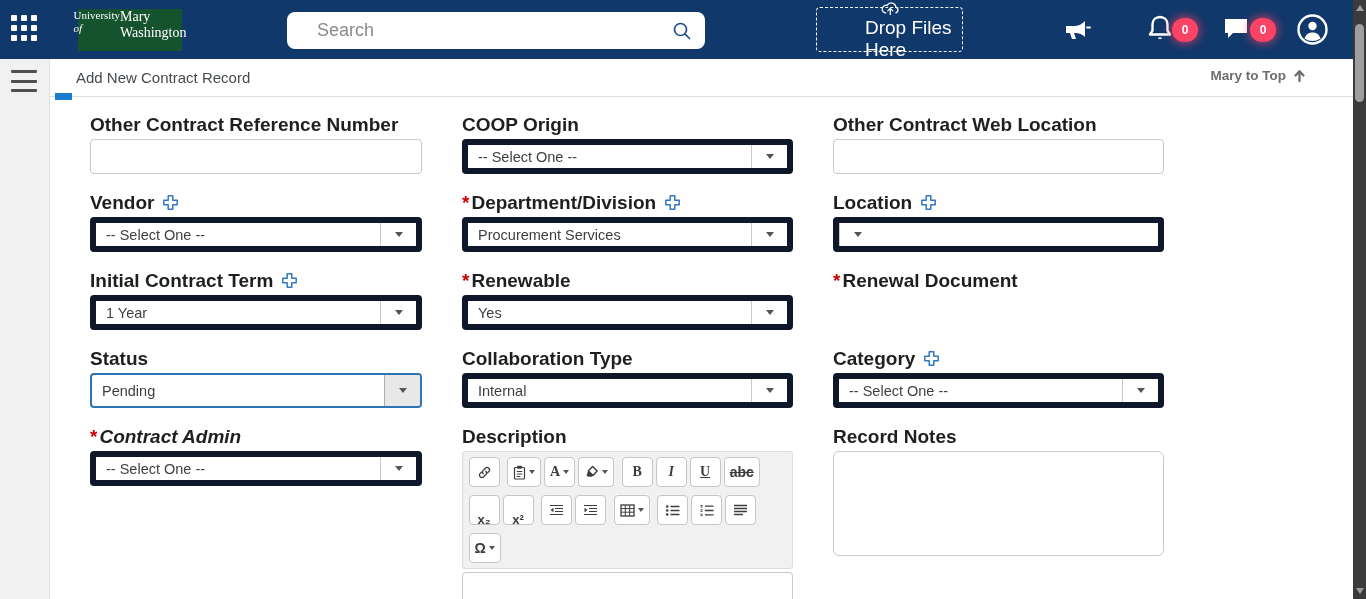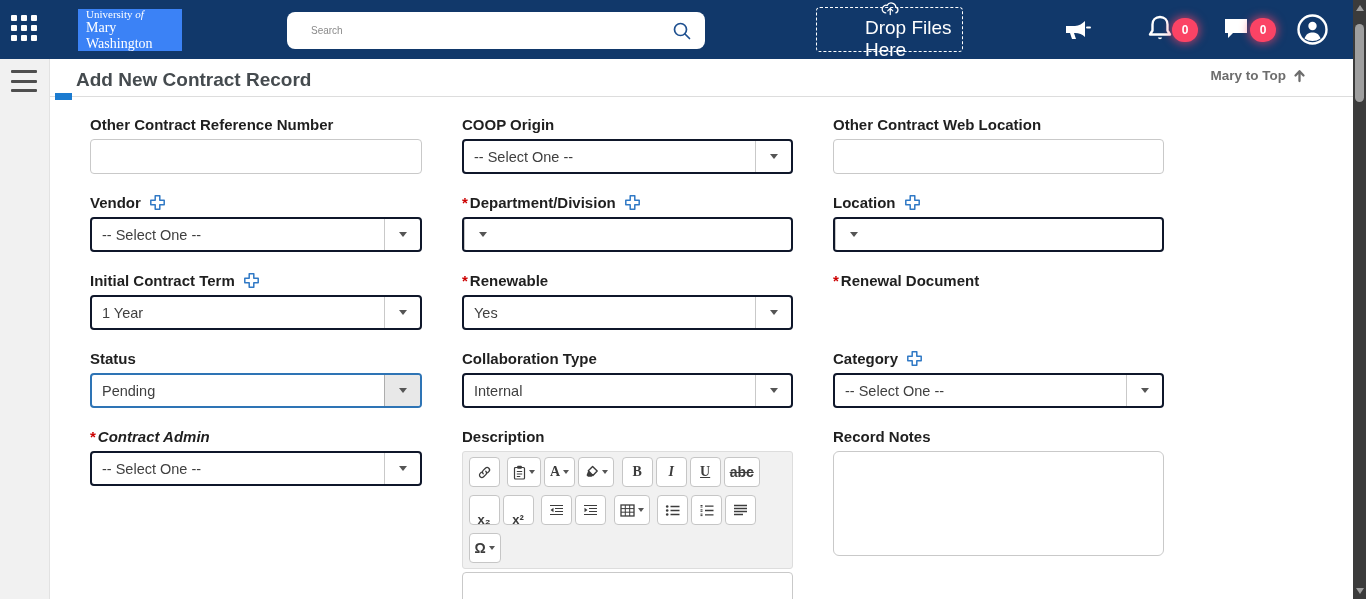--- a/index.html
+++ b/index.html
@@ -5,30 +5,30 @@
   * { margin:0; padding:0; box-sizing:border-box; }
   html,body { width:1366px; height:599px; overflow:hidden; background:#fff;
     font-family:"Liberation Sans", sans-serif; }
 
   
   .topbar { position:absolute; left:0; top:0; width:1366px; height:59px; background:#11386a; }
   .waffle { position:absolute; left:11px; top:15px; width:30px; height:30px;
     display:grid; grid-template-columns:repeat(3,6px); grid-template-rows:repeat(3,6px);
     gap:4px; cursor:pointer; }
   .waffle span { background:#fff; border-radius:1px; }
-  .logo-tile { position:absolute; left:78px; top:9px; width:104px; height:42px; background:#3b82f6;
-    color:#fff; font-family:"Liberation Serif", serif; display:flex; flex-direction:column;
-    justify-content:center; padding-left:8px; line-height:1.15; }
+  .logo-tile { position:absolute; left:78px; top:9px; width:104px; height:42px; background:#14532d;
+    color:#fff; font-family:"Liberation Serif", serif; display:flex; flex-direction:row;
+    justify-content:center; line-height:1.15; }
   .logo-tile .l1 { font-size:11px; }
   .logo-tile .l1 em { font-style:italic; }
   .logo-tile .l2 { font-size:14px; }
   .searchbox { position:absolute; left:287px; top:12px; width:418px; height:37px; background:#fff;
     border-radius:8px; display:flex; align-items:center; }
-  .searchbox input { flex:1; border:none; outline:none; background:transparent; font-size:10px;
-    padding:0 10px 0 24px; color:#333; font-family:"Liberation Sans", sans-serif; }
+  .searchbox input { flex:1; border:none; outline:none; background:transparent; font-size:18px;
+    padding:0 10px 0 30px; color:#333; font-family:"Liberation Sans", sans-serif; }
   .searchbox input::placeholder { color:#8a8a8a; }
   .search-ic { margin-right:12px; display:flex; }
   .dropzone { position:absolute; left:816px; top:7px; width:147px; height:45px;
     border:1px dashed #fff; border-radius:4px; color:#fff; display:flex; flex-direction:column;
     align-items:center; justify-content:center; gap:1px; cursor:pointer; }
   .dropzone .dz-label { font-size:19px;margin-left:48px; }
   .tb-ic { position:absolute; top:14px; cursor:pointer; display:flex; }
   .badge { position:absolute; top:18px; width:26px; height:24px; background:#fb4365; border-radius:12px;
     color:#fff; font-size:12px; font-weight:bold; display:flex; align-items:center; justify-content:center;
     box-shadow:0 0 8px 2px rgba(251,67,101,.6); }
@@ -42,36 +42,36 @@
   .sb-down i { border-left:4px solid transparent; border-right:4px solid transparent; border-top:6px solid #9f9f9f; }
   .sb-thumb { position:absolute; left:2px; top:24px; width:9px; height:78px; background:#9f9f9f; border-radius:5px; cursor:grab; }
 
   
   .rail { position:absolute; left:0; top:59px; width:50px; height:540px; background:#f1f1f1; border-right:1px solid #e2e2e2; }
   .hamburger { position:absolute; left:11px; top:11px; width:26px; height:22px; cursor:pointer;
     display:flex; flex-direction:column; justify-content:space-between; }
   .hamburger span { height:3px; background:#4f4f4f; border-radius:1px; }
   .pghead { position:absolute; left:50px; top:59px; width:1303px; height:38px; background:#fff;
     border-bottom:1px solid #ddd; }
-  .pghead .title { position:absolute; left:26px; top:10px; font-size:19px; font-weight:bold; color:#454b4f; }
+  .pghead .title { position:absolute; left:26px; top:10px; font-size:15px; font-weight:normal; color:#454b4f; }
   .backtop { position:absolute; right:46px; top:9px; display:flex; align-items:center; gap:6px;
     color:#6d6d6d; font-size:13.5px; font-weight:bold; cursor:pointer; }
   .blue-ind { position:absolute; left:55px; top:93px; width:17px; height:7px; background:#1b7bd0; z-index:5; }
 
   
   .form-grid { position:absolute; left:90px; top:115px; display:grid;
     grid-template-columns:332px 331px 331px; column-gap:40px; }
   .cell { margin-bottom:19px; }
   .flabel { display:flex; align-items:center; gap:8px; height:19px; margin-bottom:5px;
-    font-size:15px; font-weight:bold; color:#1f1f1f; }
+    font-size:19px; font-weight:bold; color:#1f1f1f; }
   .req { color:#cc0000; }
   .add-ic { display:flex; cursor:pointer; }
   .tinput { width:100%; height:35px; border:1px solid #c9c9c9; border-radius:4px; font-size:14px;
     padding:0 10px; color:#333; outline:none; font-family:"Liberation Sans", sans-serif; }
-  .sel { width:100%; height:35px; border:2px solid #0f172a; border-radius:4px; background:#fff;
+  .sel { width:100%; height:35px; border:6px solid #0f172a; border-radius:4px; background:#fff;
     display:flex; align-items:stretch; cursor:pointer; overflow:hidden; }
   .sel .seltext { flex:1; display:flex; align-items:center; padding:0 10px; font-size:14.5px; color:#3f3f3f;
     white-space:nowrap; }
   .sel .selbtn { width:36px; border-left:1px solid #c9c9c9; display:flex; align-items:center; justify-content:center; }
   .caret { width:0; height:0; border-left:4.5px solid transparent; border-right:4.5px solid transparent;
     border-top:5.5px solid #555; }
   .sel.focused { border:2px solid #2e74b5; }
   .sel.focused .selbtn { background:#e8e8e8; border-left:1px solid #adadad; }
 
   
@@ -230,20 +230,21 @@
     <div class="flabel">
         <span class="req">*</span>
         <span style="margin-left:-6px;">Department/Division</span>
       <span class="add-ic">
         <svg width="17" height="17" viewBox="0 0 17 17">
             <path d="M6.2 1.8 h4.6 v4.4 h4.4 v4.6 h-4.4 v4.4 H6.2 v-4.4 H1.8 V6.2 h4.4 z" fill="none" stroke="#3079c5" stroke-width="1.5" stroke-linejoin="round"></path>
           </svg>
       </span>
     </div>
     <div class="sel">
+      <span class="seltext">Procurement Services</span>
       <span class="selbtn">
           <i class="caret"></i>
         </span>
     </div>
   </div>
   <div class="cell">
     <div class="flabel">
         <span>Location</span>
       <span class="add-ic">
         <svg width="17" height="17" viewBox="0 0 17 17">

